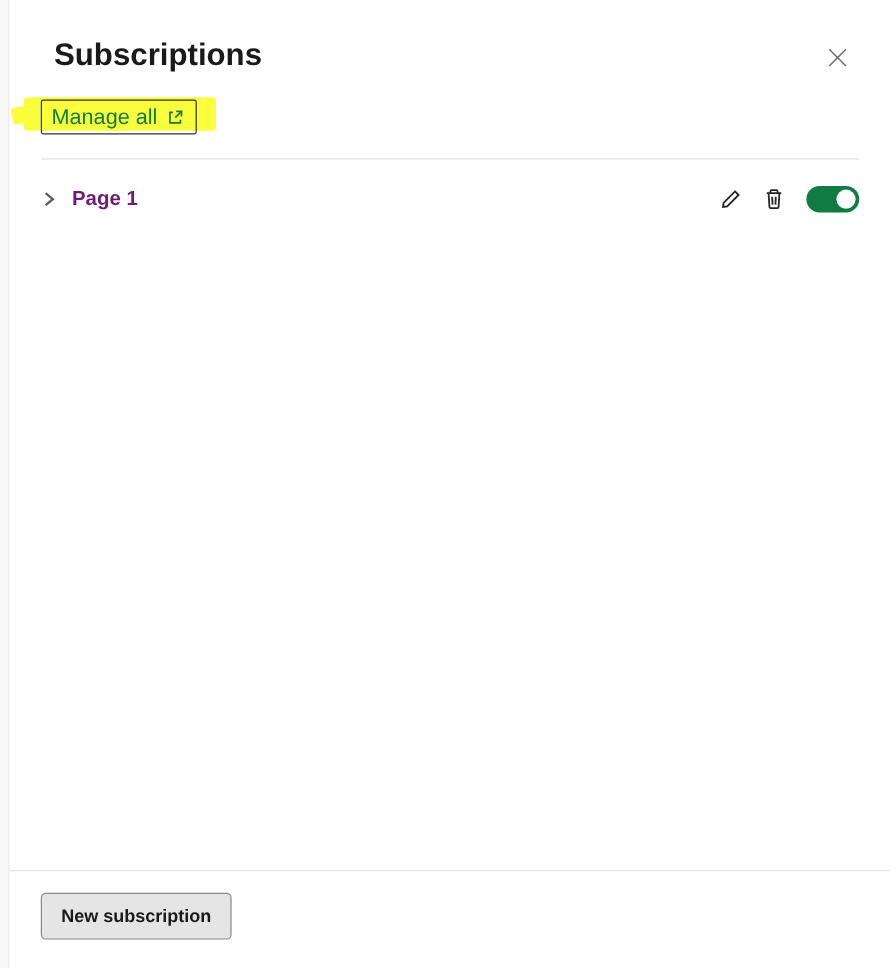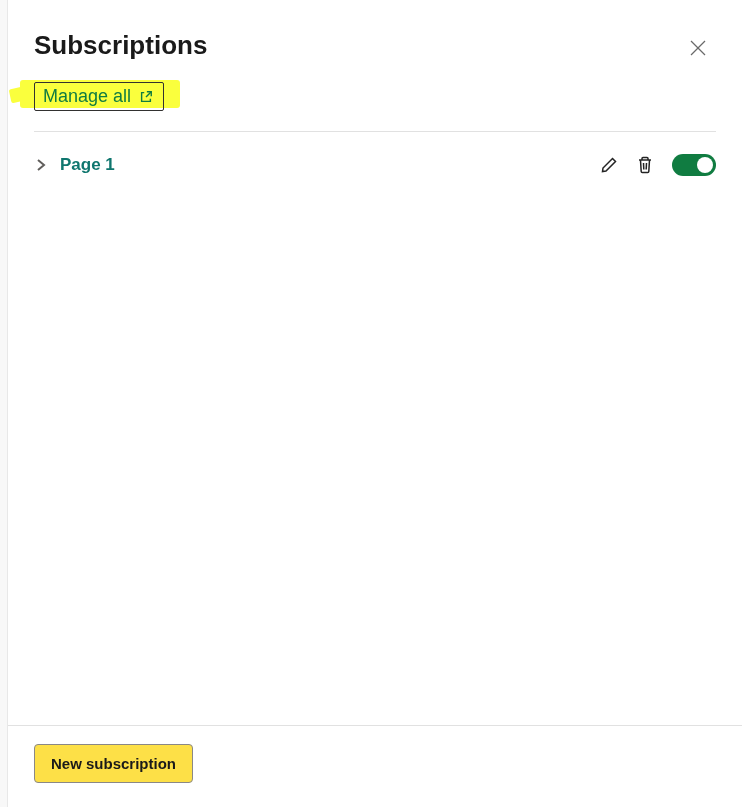--- a/index.html
+++ b/index.html
@@ -37,20 +37,21 @@
     .header {
       padding: 30px 32px 18px 26px;
       display: flex;
       align-items: flex-start;
       justify-content: space-between;
     }
     .title {
       font-size: 26px;
       font-weight: 600;
       color: #1a1a1a;
+      margin-left: 11px;
     }
     .close-btn {
       cursor: pointer;
       padding: 4px;
       margin-top: 6px;
     }
     .close-btn svg {
       width: 16px;
       height: 16px;
       stroke: #6a6a6a;
@@ -135,21 +136,21 @@
     .chevron svg {
       width: 14px;
       height: 14px;
       stroke: #605e5c;
       stroke-width: 2;
       fill: none;
     }
     .row-title {
       font-size: 17px;
       font-weight: 600;
-      color: #0f766e;
+      color: #701a75;
     }
     .row-actions {
       display: flex;
       align-items: center;
       gap: 18px;
     }
     .icon-btn {
       cursor: pointer;
       display: flex;
       align-items: center;
@@ -189,21 +190,21 @@
       background: #f3f2f1;
       border: none;
       border-radius: 4px;
       color: #a19f9d;
       font-size: 15px;
       font-weight: 600;
       padding: 10px 16px;
       cursor: not-allowed;
     }
     .new-sub-btn {
-      background: #fde047;
+      background: #e5e5e5;
       border: 1px solid #8a8886;
       border-radius: 4px;
       color: #1a1a1a;
       font-size: 15px;
       font-weight: 600;
       padding: 10px 16px;
       cursor: pointer;
     }
   </style>
 </head>

